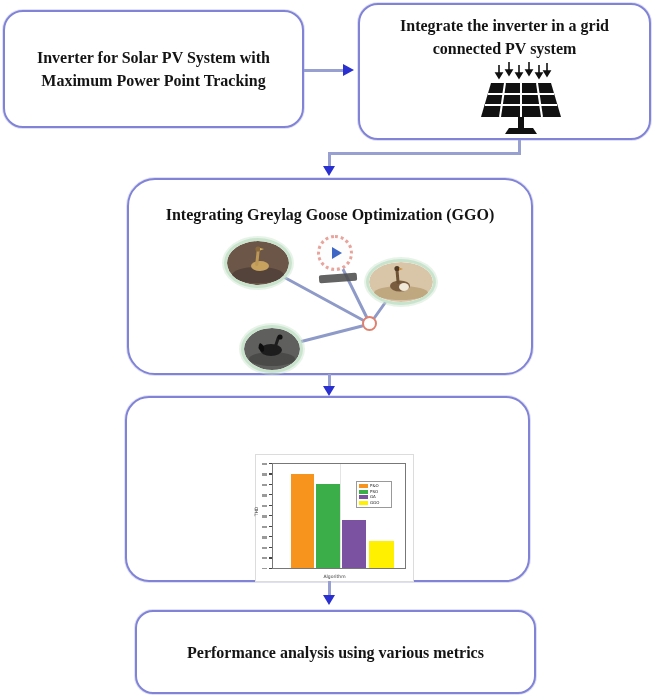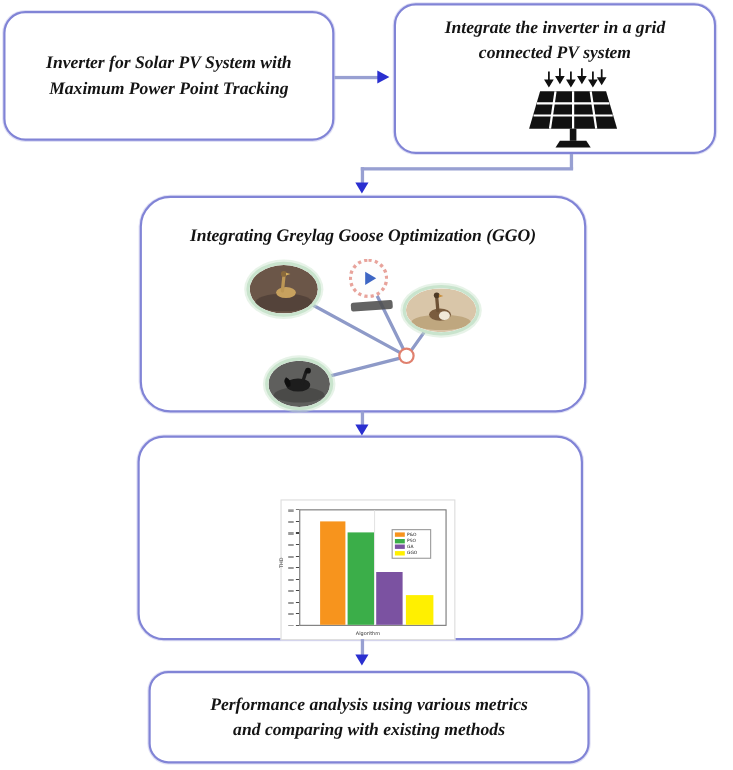--- a/index.html
+++ b/index.html
@@ -3,21 +3,21 @@
 <meta charset="utf-8">
 <style>
   html,body{margin:0;padding:0;background:#fff;}
   .canvas{position:relative;width:666px;height:700px;background:#ffffff;overflow:hidden;
           font-family:"Liberation Serif", serif;}
   
   .fbox{position:absolute;background:#fff;border:2.5px solid #8184d6;border-radius:20px;
         box-sizing:border-box;display:flex;flex-direction:column;align-items:center;
         box-shadow:0 0 0 1px rgba(130,132,214,.25);}
   .fbox .btxt{width:100%;text-align:center;font-weight:bold;color:#141414;font-size:16px;}
-  .btxt div{line-height:23px;font-style:italic;}
+  .btxt div{line-height:23px;}
   #box1{left:3px;top:10px;width:301px;height:118px;justify-content:center;}
   #box2{left:358px;top:3px;width:293px;height:137px;}
   #box2 .btxt{padding-top:9px;}
   #box3{left:127px;top:178px;width:406px;height:197px;border-radius:28px;}
   #box3 .btxt{padding-top:7px;margin-top:16px;}
   #box4{left:125px;top:396px;width:405px;height:186px;border-radius:24px;}
   #box4 .btxt{padding-top:9px;}
   #box5{left:135px;top:610px;width:401px;height:84px;justify-content:center;border-radius:18px;}
   
   .cline{position:absolute;background:#98a0d2;}
@@ -208,17 +208,16 @@
       <div class="xlabel">Algorithm</div>
     </div>
   </div>
 
   <div class="cline" style="left:328px;top:581px;width:3px;height:16px;"></div>
   <div class="ah-down" style="left:323px;top:595px;"></div>
 
   <div class="fbox" id="box5">
     <div class="btxt">
       <div>Performance analysis using various metrics</div>
-      <div>and comparing with existing methods</div>
     </div>
   </div>
 
 </div>
 
 </body></html>

